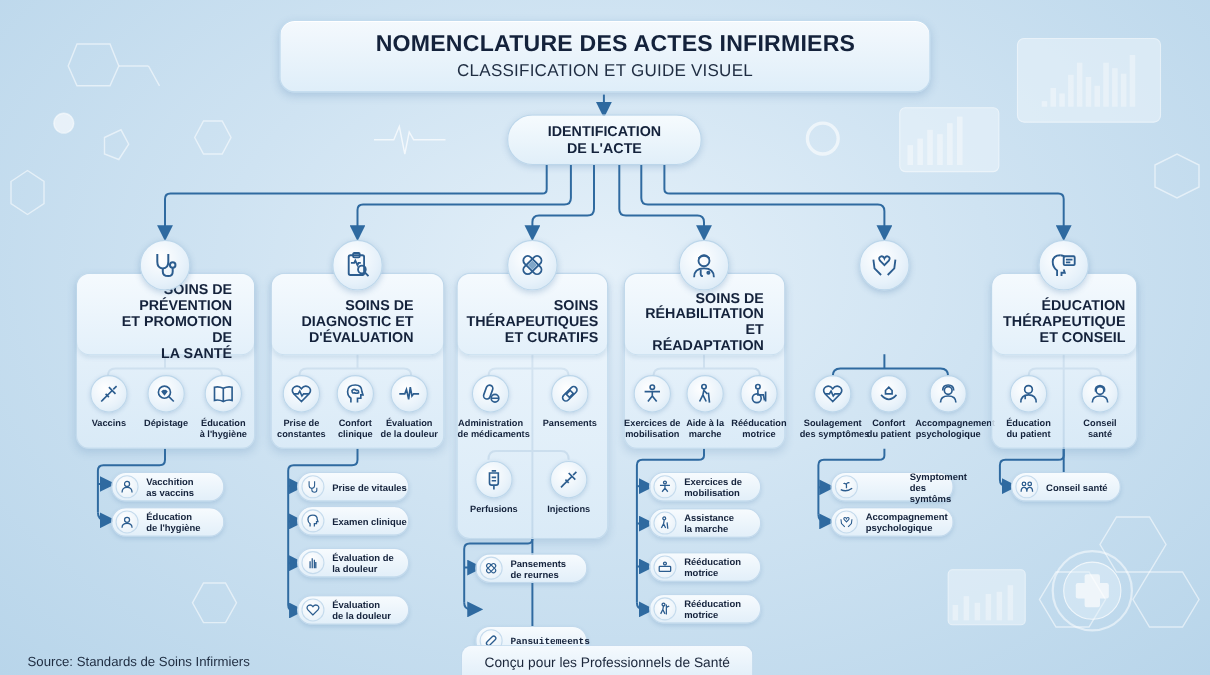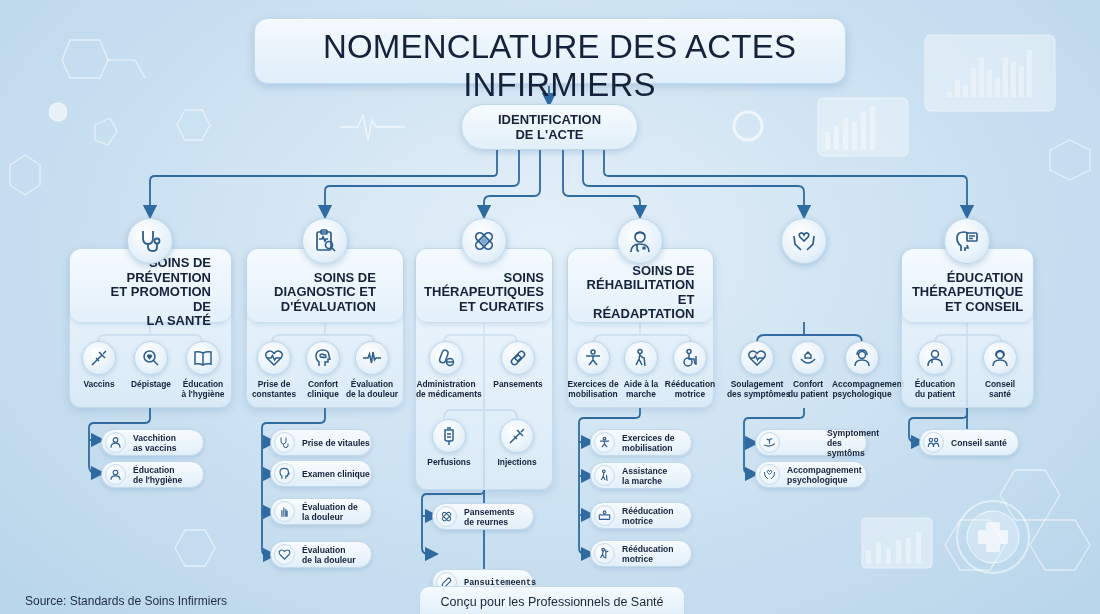--- a/index.html
+++ b/index.html
@@ -14,21 +14,21 @@
   svg { display: block; }
 
   .title-box {
     position: absolute; left: 254px; top: 18px; width: 592px; height: 66px;
     border-radius: 14px;
     background: linear-gradient(180deg, #f4f9fd 0%, #dfeef9 100%);
     border: 1px solid #c2dbee;
     box-shadow: 0 3px 8px rgba(70,120,170,0.25), inset 0 1px 0 #fff;
     text-align: center;
   }
-  .title-main { font-weight: 400; font-size: 33px; letter-spacing: 0.2px; color: #14223b; margin-top: 9px; margin-left: 19px; }
+  .title-main { font-weight: 700; font-size: 21px; letter-spacing: 0.2px; color: #14223b; margin-top: 9px; margin-left: 19px; }
   .title-sub { font-size: 15.5px; color: #1f2d42; margin-top: 4px; letter-spacing: 0.2px; }
 
   .id-box {
     position: absolute; left: 461px; top: 104px; width: 177px; height: 46px;
     border-radius: 23px;
     background: linear-gradient(180deg, #f6fbfe 0%, #e1eff9 100%);
     border: 1px solid #bcd6ea;
     box-shadow: 0 2px 6px rgba(70,120,170,0.25);
     text-align: center; font-weight: 700; font-size: 13px; line-height: 15px;
     padding-top: 7px; color: #14223b;
@@ -206,20 +206,21 @@
       <path d="M744,468 Q744,474 750,474 L752,474" marker-end="url(#arr)"></path>
 
     <path d="M967,408 L967,414 Q967,418 962,418 L914,418 Q909,418 909,423 L909,436 Q909,442 915,442 L918,442" marker-end="url(#arr)"></path>
   </g>
 </svg>
 
 <div class="layer">
 
   <div class="title-box">
     <div class="title-main">NOMENCLATURE DES ACTES INFIRMIERS</div>
+    <div class="title-sub">CLASSIFICATION ET GUIDE VISUEL</div>
   </div>
 
   <div class="id-box">
     <div>IDENTIFICATION</div>
     <div>DE L'ACTE</div>
   </div>
 
   <div class="cat" style="left:69px;width:163px;">
     <div class="cat-head">
       <div>

